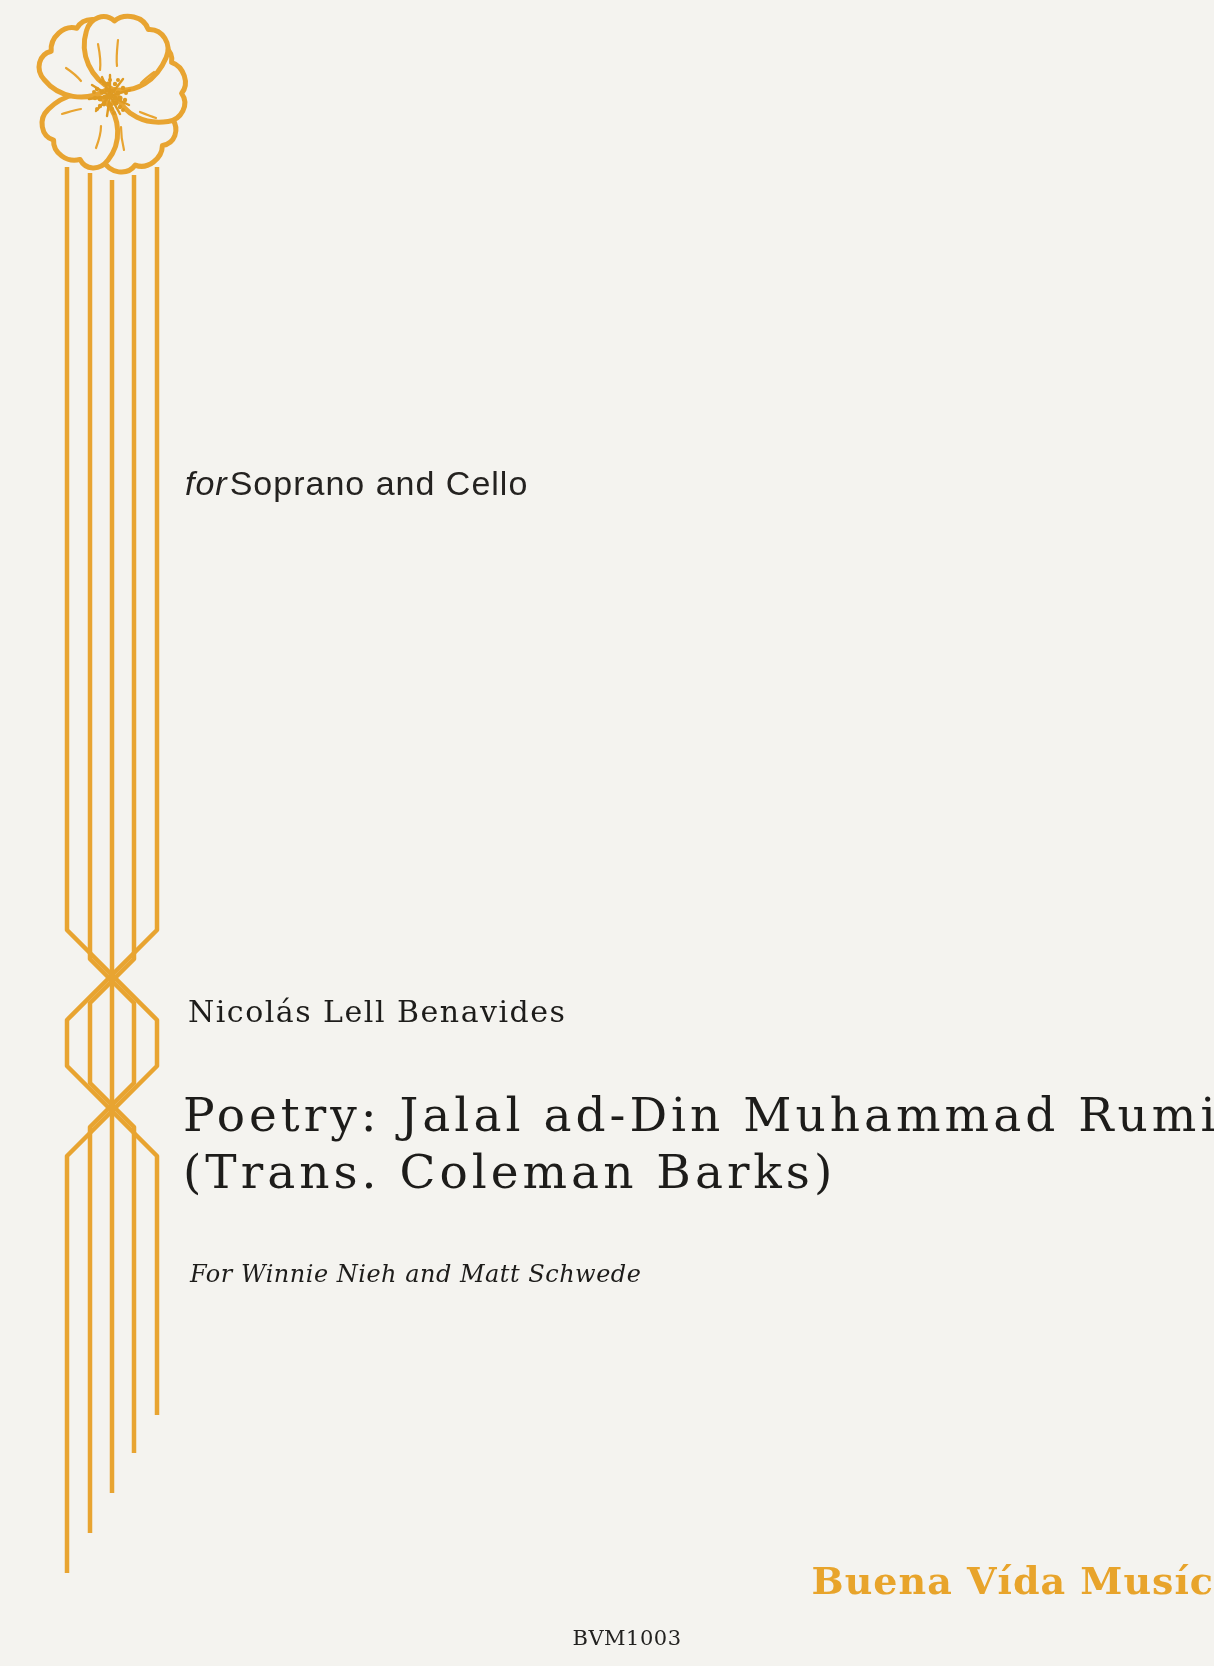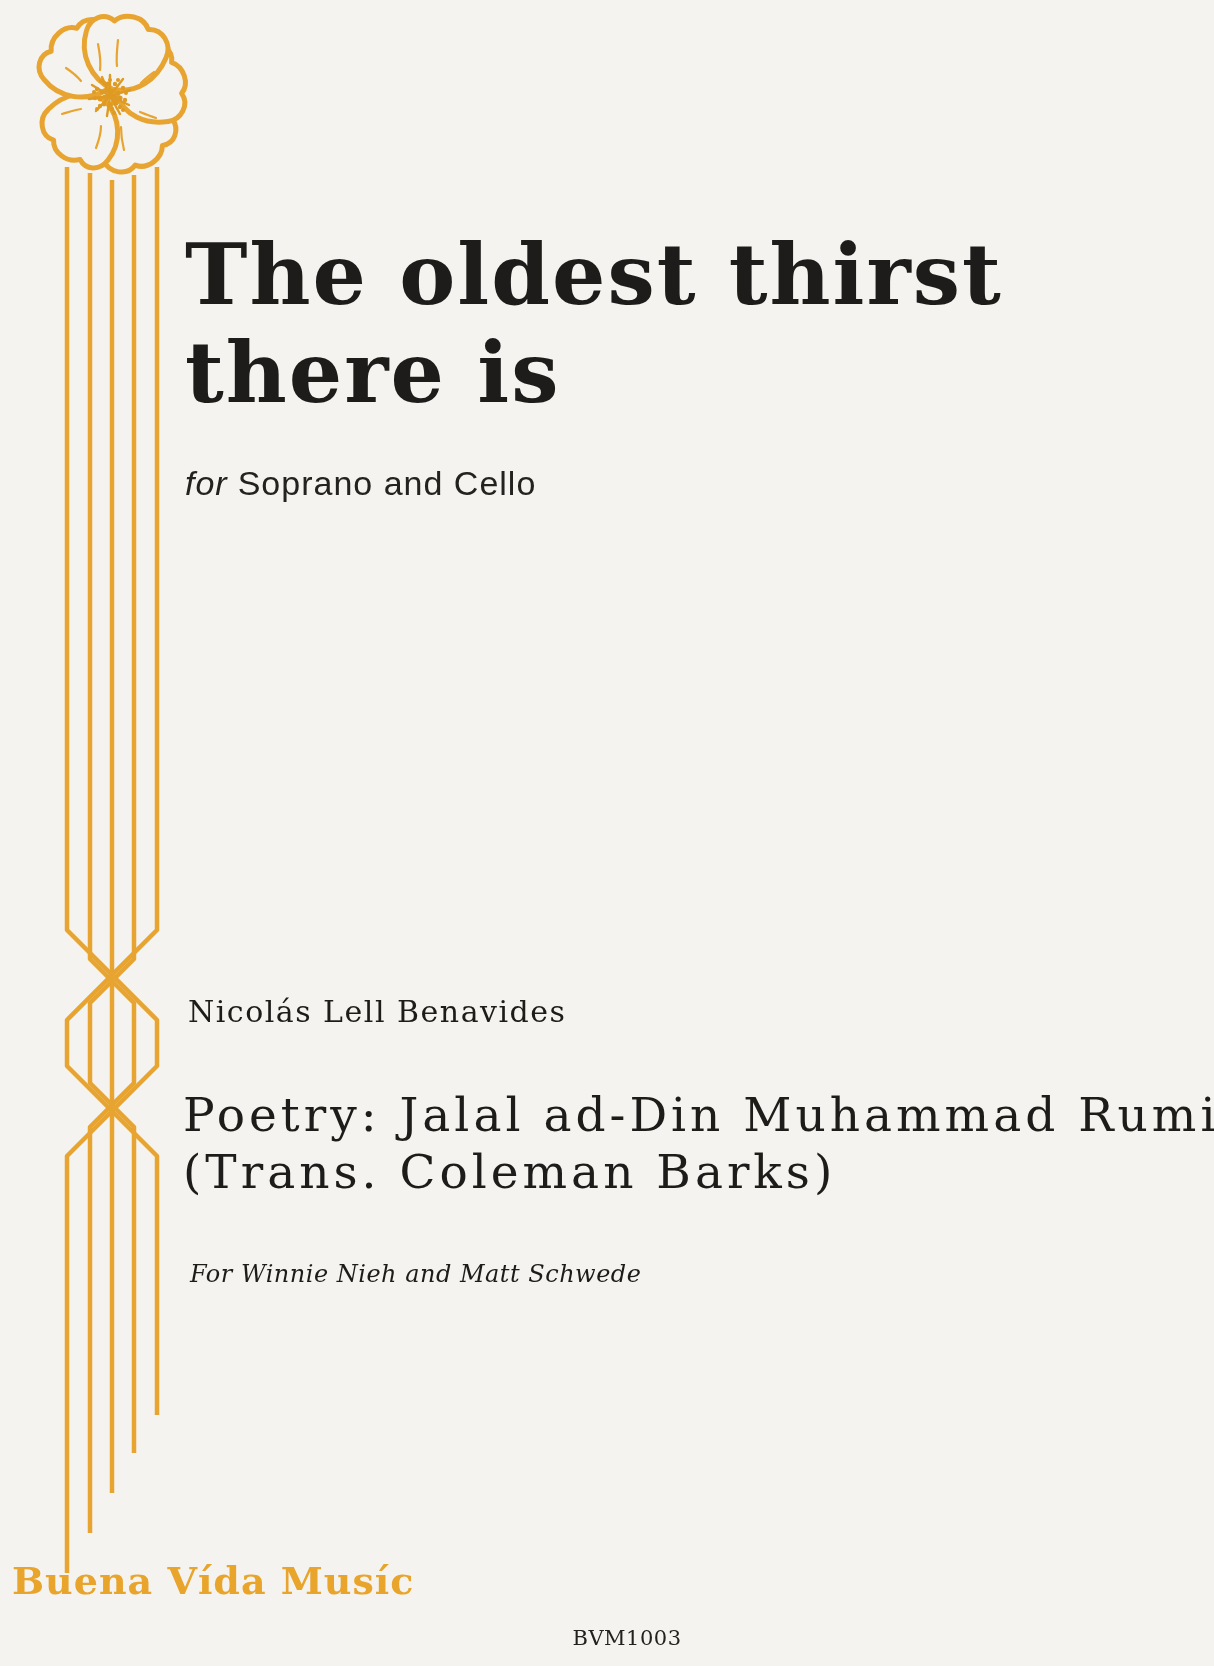--- a/index.html
+++ b/index.html
@@ -64,21 +64,21 @@
   }
   .subtitle{
     position:absolute;
     left:185px; top:464px;
     font-family:"Liberation Sans", sans-serif;
     font-size:34px;
     letter-spacing:1px;
     color:#242220;
     white-space:nowrap;
   }
-  .subtitle .prefix{ font-style:italic; margin-right:10px; }
+  .subtitle .prefix{ font-style:italic; margin-right:2px; }
   .composer{
     position:absolute;
     left:188px; top:994px;
     font-size:30px;
     letter-spacing:1.5px;
     white-space:nowrap;
   }
   .poetry{
     position:absolute;
     left:183px; top:1086px;
@@ -91,21 +91,21 @@
     position:absolute;
     left:190px; top:1260px;
     font-size:24px;
     font-style:italic;
     letter-spacing:0.5px;
     white-space:nowrap;
   }
   .publisher{
     position:absolute;
     left:0; right:0; top:1558px;
-    text-align:left;
+    text-align:right;
     font-weight:700;
     font-size:38px;
     letter-spacing:1px;
     color:#E8A42B;
     white-space:nowrap;
     padding-left:12px;
   }
   .catalog{
     position:absolute;
     left:0; right:0; top:1626px;
@@ -190,24 +190,20 @@
         <circle class="stamen-dot" cx="-9" cy="-15" r="2"></circle>
         <circle class="stamen-dot" cx="16" cy="-3" r="2"></circle>
         <circle class="stamen-dot" cx="-16" cy="-4" r="2"></circle>
         <circle class="stamen-dot" cx="13" cy="14" r="2"></circle>
         <circle class="stamen-dot" cx="-13" cy="13" r="2"></circle>
         <circle class="stamen-dot" cx="4" cy="17" r="2"></circle>
       </g>
     </g>
   </svg>
 
-  <div class="title">
-    <div>The oldest thirst</div>
-    <div>there is</div>
-  </div>
 
   <div class="subtitle">
     <span class="prefix">for</span><span>Soprano and Cello</span>
   </div>
 
   <div class="composer">Nicolás Lell Benavides</div>
 
   <div class="poetry">
     <div>Poetry: Jalal ad-Din Muhammad Rumi</div>
     <div>(Trans. Coleman Barks)</div>

